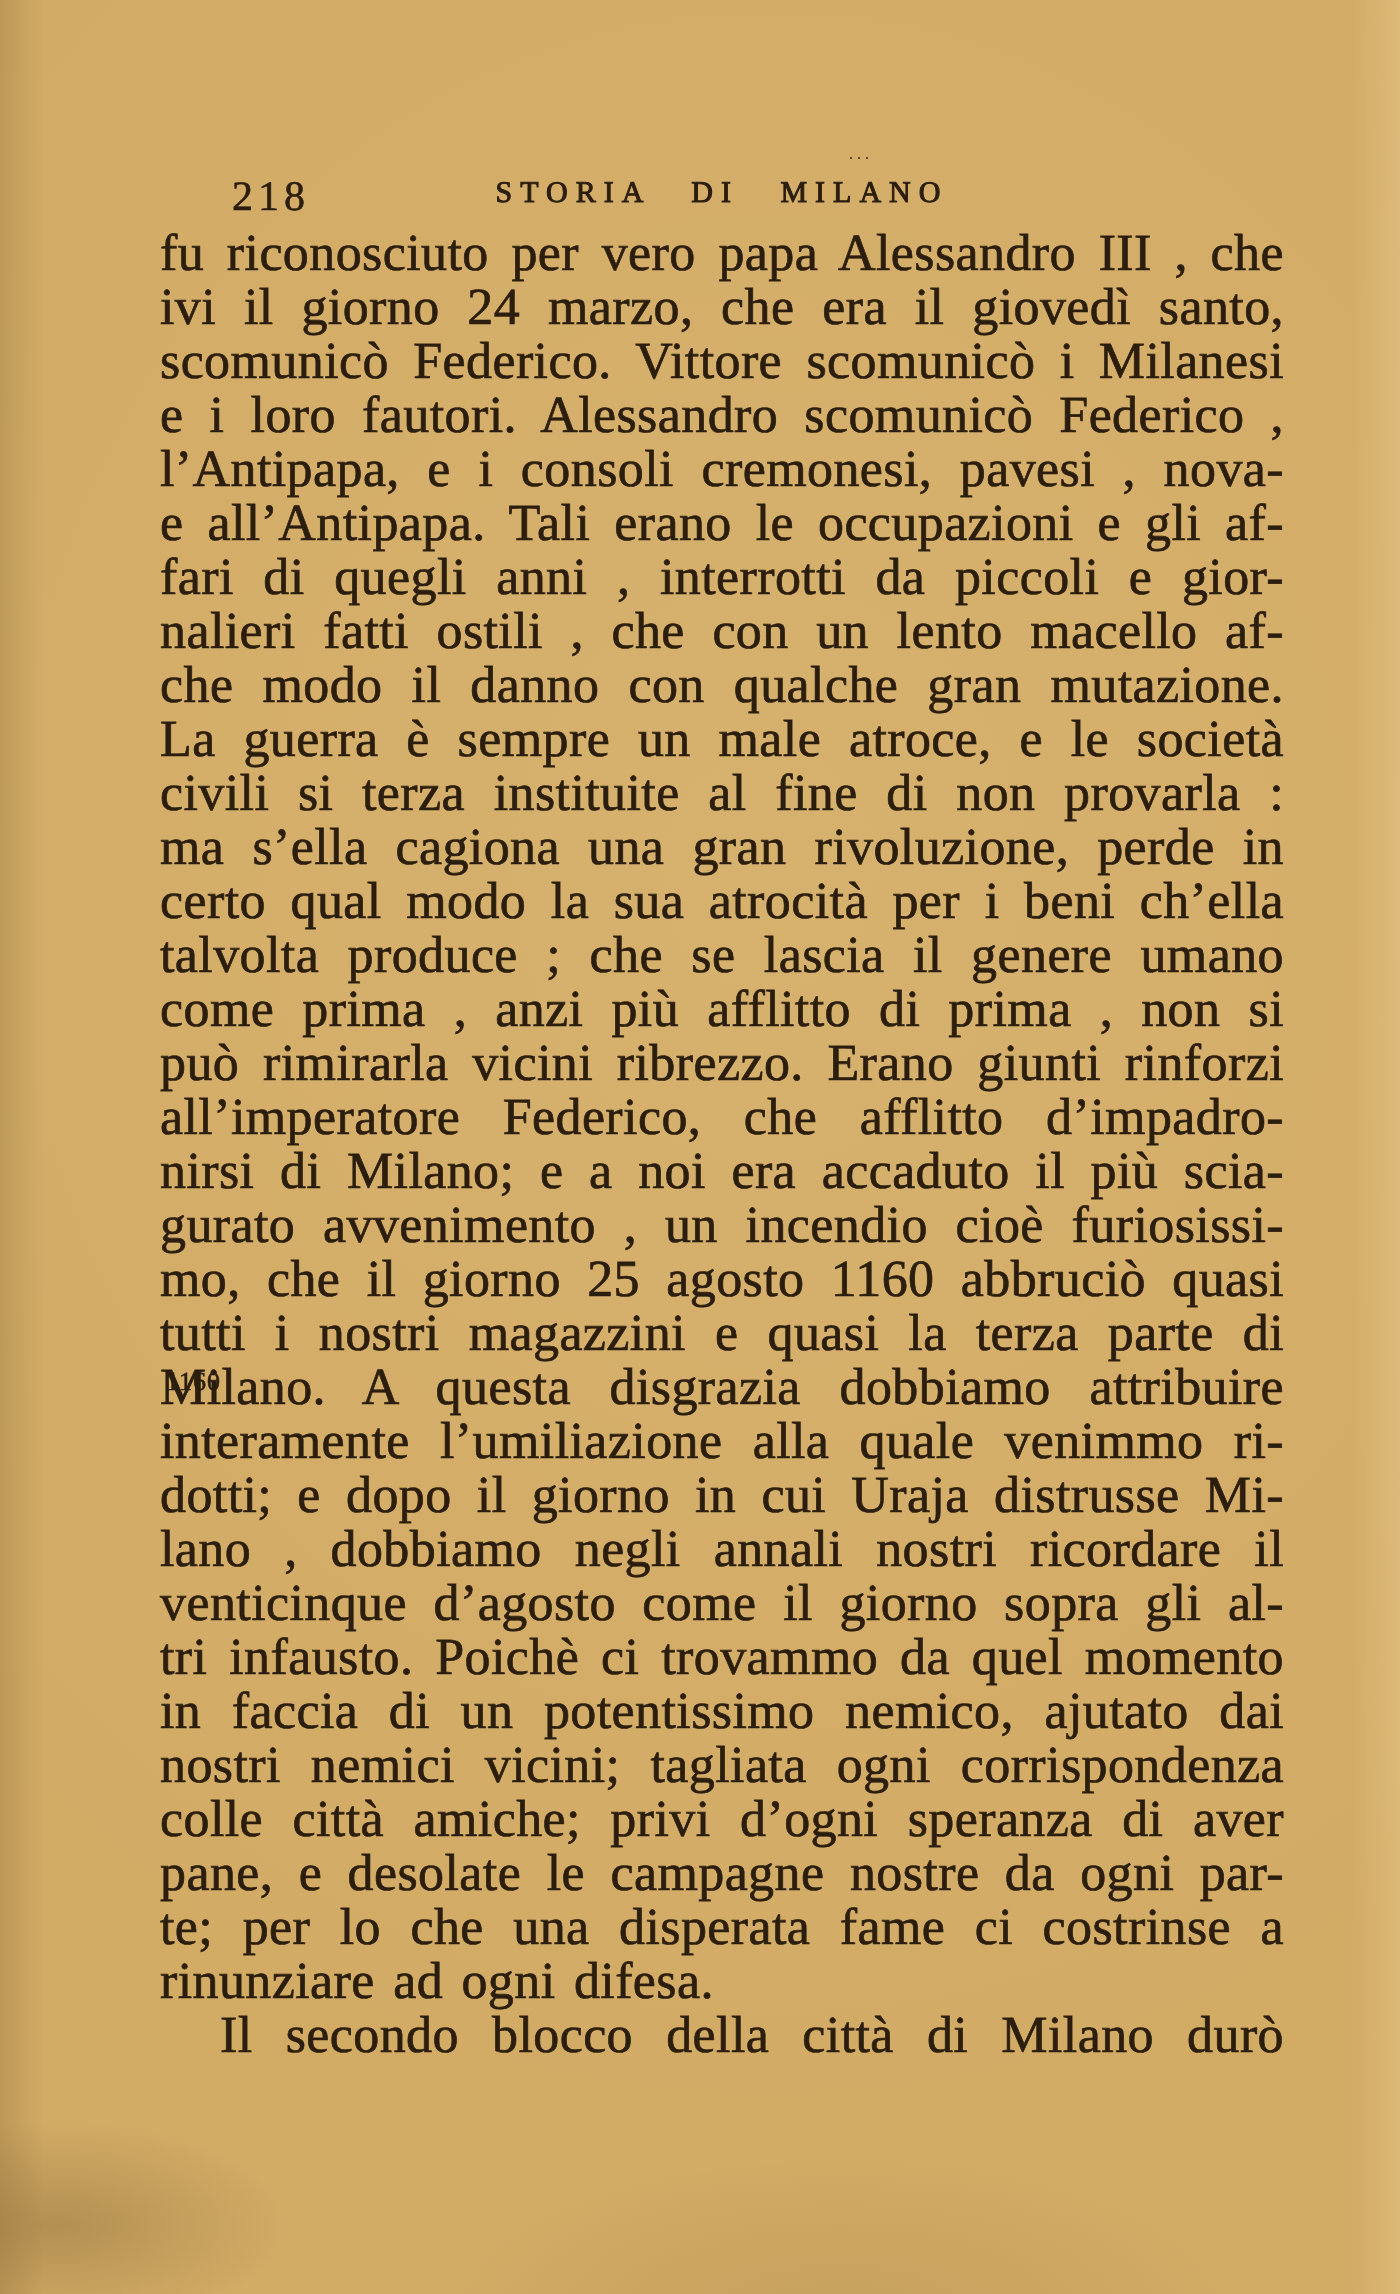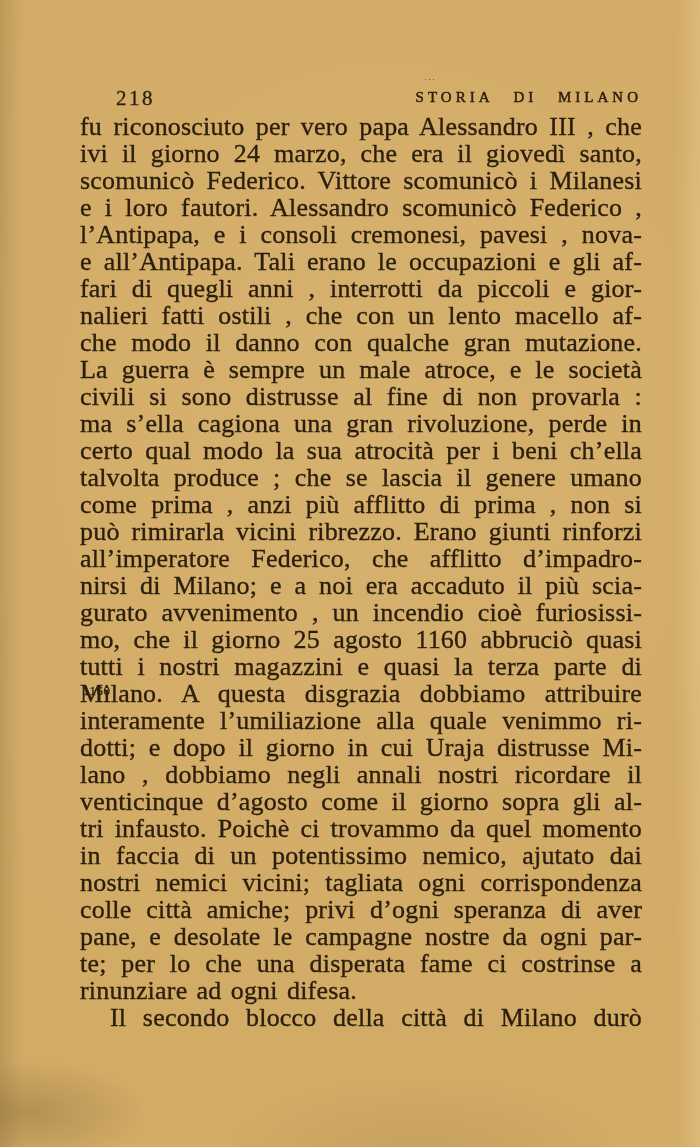--- a/index.html
+++ b/index.html
@@ -18,21 +18,21 @@
     color:var(--ink,#2b1e0e);
   }
   .headerband{position:absolute;left:0;top:86px;width:700px;height:26px;}
   .pagenum{
     position:absolute;left:116px;top:0;
     font-size:21px;letter-spacing:2.5px;
     -webkit-text-stroke:0.3px var(--ink,#2b1e0e);
   }
   .running{
     position:absolute;left:80px;top:3px;width:562px;
-    text-align:right;font-size:15px;font-variant:small-caps;
+    text-align:center;font-size:15px;font-variant:small-caps;
     letter-spacing:4px;word-spacing:13px;
     -webkit-text-stroke:0.5px var(--ink,#2b1e0e);
   }
   .smudge{
     position:absolute;left:424px;top:-12px;
     font-size:9px;letter-spacing:1px;opacity:0.85;
   }
   .bodytext{
     position:absolute;left:80px;top:113px;width:562px;
     font-size:26px;line-height:27px;letter-spacing:0.2px;word-spacing:2.5px;
@@ -63,21 +63,21 @@
       <div class="line">fu riconosciuto per vero papa Alessandro III , che</div>
       <div class="line">ivi il giorno 24 marzo, che era il giovedì santo,</div>
       <div class="line">scomunicò Federico. Vittore scomunicò i Milanesi</div>
       <div class="line">e i loro fautori. Alessandro scomunicò Federico ,</div>
       <div class="line">l’Antipapa, e i consoli cremonesi, pavesi , nova-</div>
       <div class="line">e all’Antipapa. Tali erano le occupazioni e gli af-</div>
       <div class="line">fari di quegli anni , interrotti da piccoli e gior-</div>
       <div class="line">nalieri fatti ostili , che con un lento macello af-</div>
       <div class="line">che modo il danno con qualche gran mutazione.</div>
       <div class="line">La guerra è sempre un male atroce, e le società</div>
-      <div class="line">civili si sono distrusse al fine di non provarla :</div>
+      <div class="line">civili si terza instituite al fine di non provarla :</div>
       <div class="line">ma s’ella cagiona una gran rivoluzione, perde in</div>
       <div class="line">certo qual modo la sua atrocità per i beni ch’ella</div>
       <div class="line">talvolta produce ; che se lascia il genere umano</div>
       <div class="line">come prima , anzi più afflitto di prima , non si</div>
       <div class="line">può rimirarla vicini ribrezzo. Erano giunti rinforzi</div>
       <div class="line">all’imperatore Federico, che afflitto d’impadro-</div>
       <div class="line">nirsi di Milano; e a noi era accaduto il più scia-</div>
       <div class="line">gurato avvenimento , un incendio cioè furiosissi-</div>
       <div class="line">mo, che il giorno 25 agosto 1160 abbruciò quasi</div>
       <div class="line">tutti i nostri magazzini e quasi la terza parte di</div>

